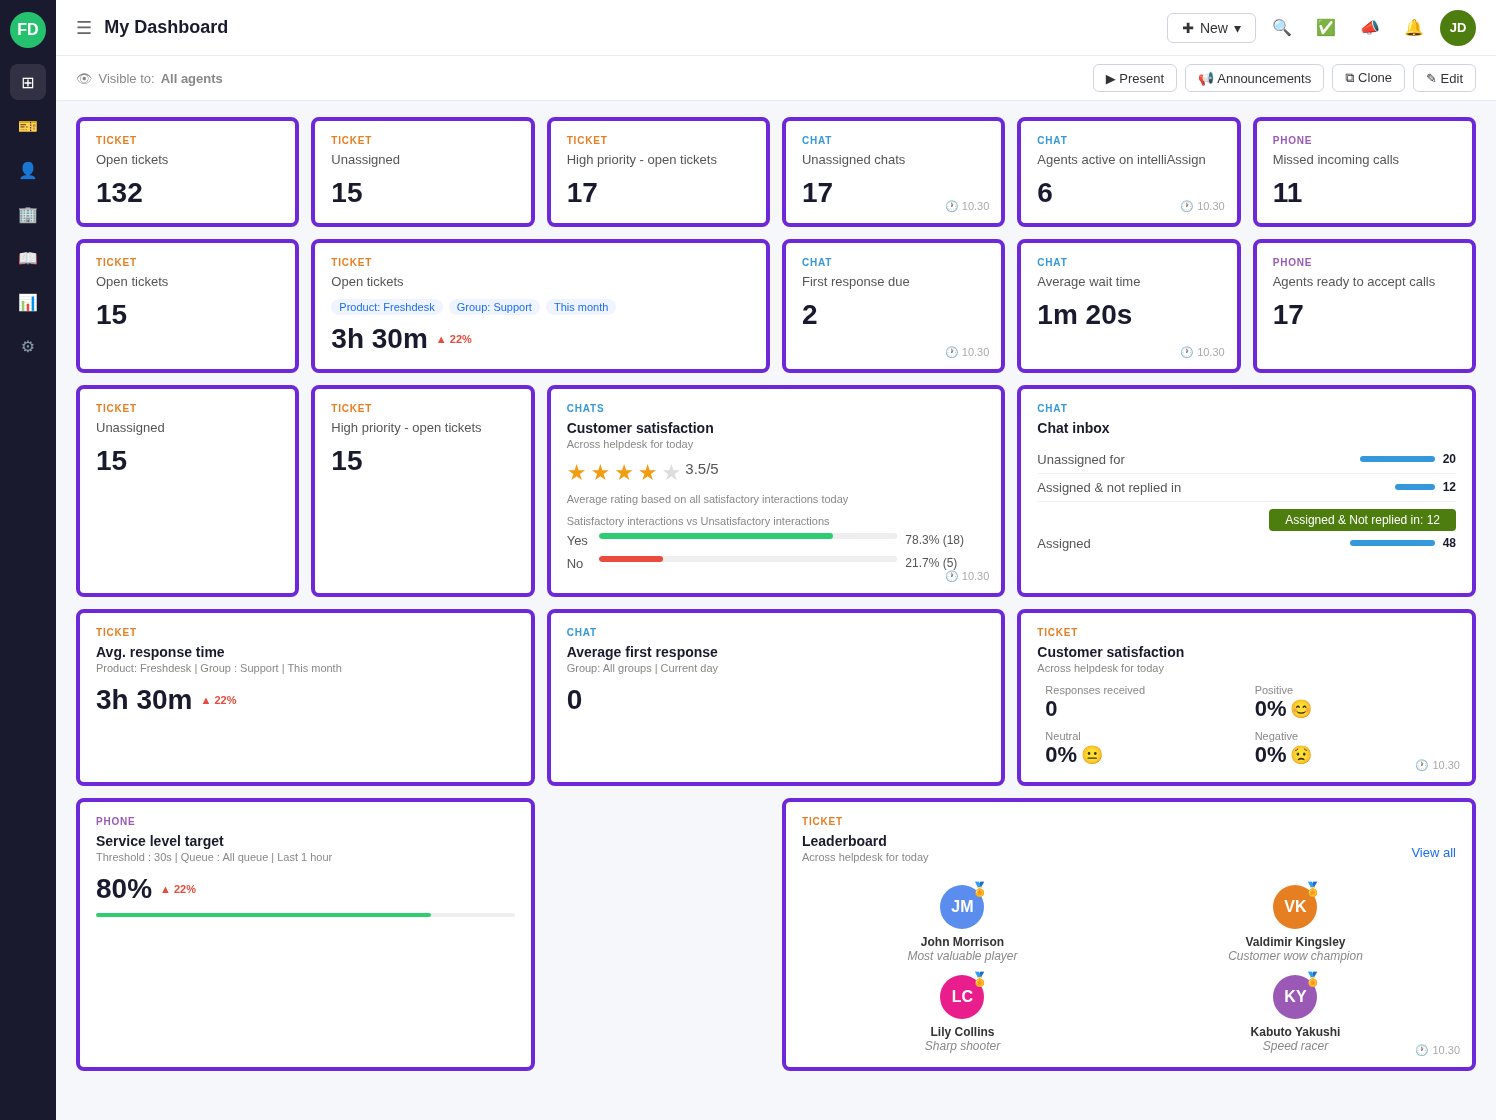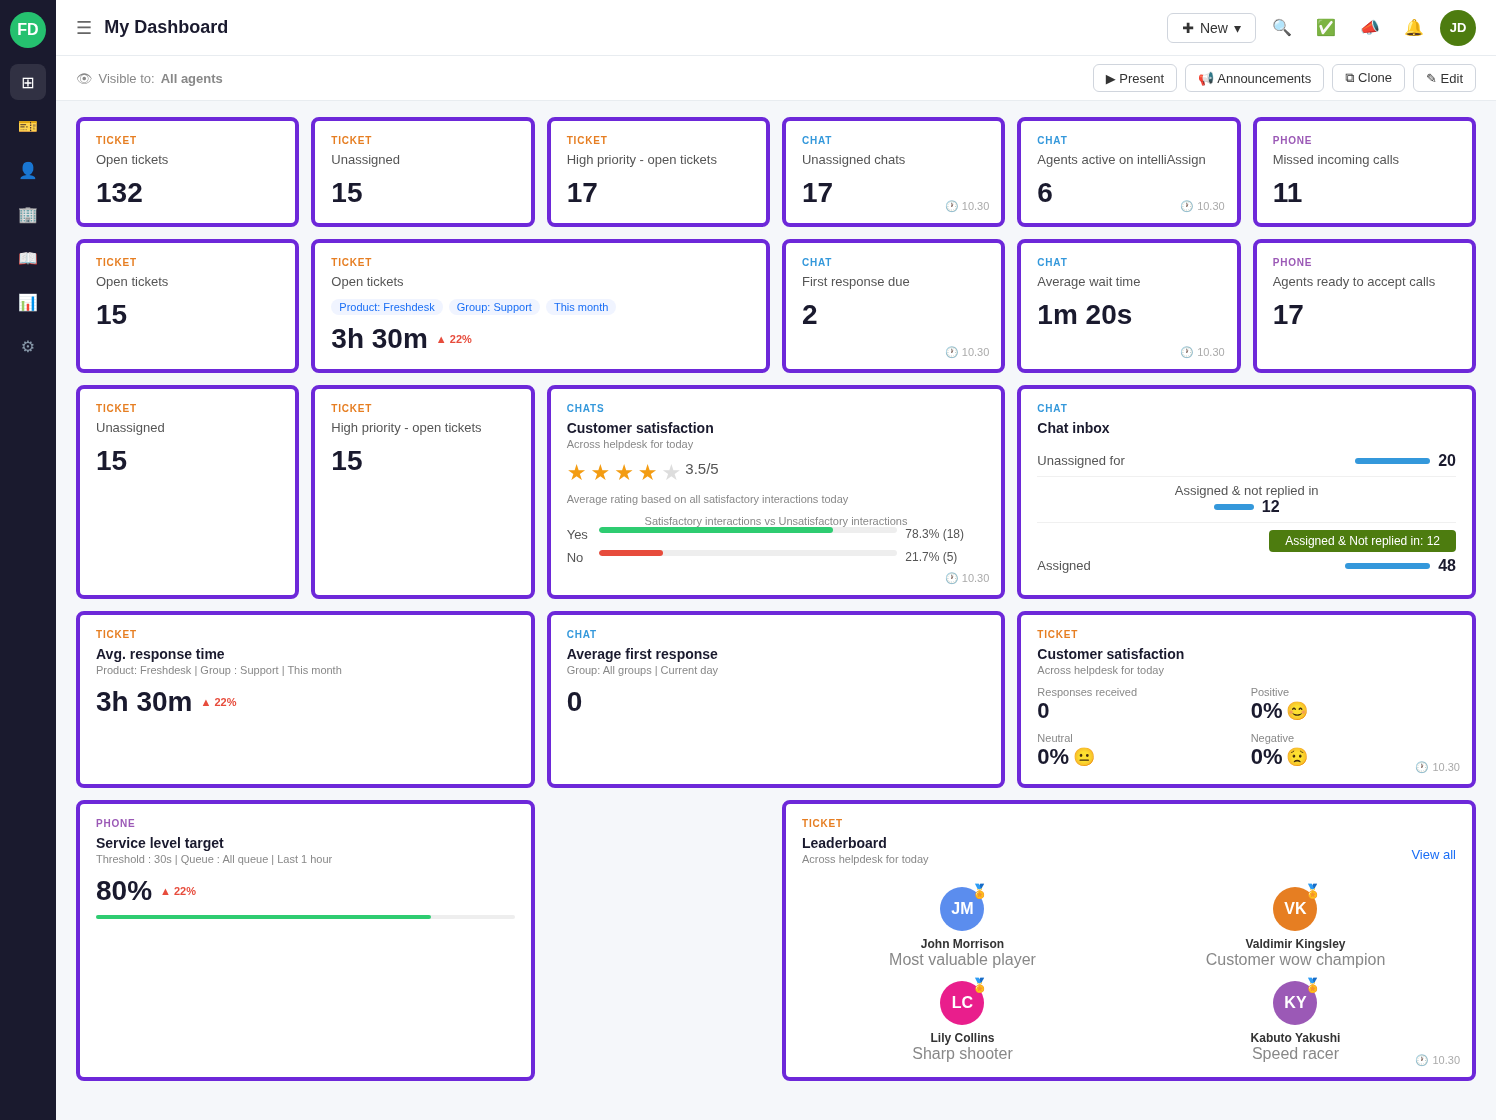--- a/index.html
+++ b/index.html
@@ -59,32 +59,32 @@
     .bar-track { flex: 1; height: 6px; background: #eee; border-radius: 3px; overflow: hidden; }
     .bar-fill-green { height: 100%; background: #2ecc71; border-radius: 3px; }
     .bar-fill-red { height: 100%; background: #e74c3c; border-radius: 3px; }
     .bar-pct { font-size: 12px; color: #555; width: 80px; }
 
     
     .inbox-row { display: flex; align-items: center; justify-content: space-between; padding: 6px 0; border-bottom: 1px solid #f0f0f0; }
     .inbox-label { font-size: 13px; color: #555; }
     .inbox-bar-wrap { display: flex; align-items: center; gap: 8px; }
     .inbox-bar { width: 80px; height: 6px; background: #3498db; border-radius: 3px; }
-    .inbox-val { font-size: 16px; font-weight: 700; color: #1a1a2e; }
+    .inbox-val { font-size: 12px; font-weight: 700; color: #1a1a2e; }
     .tooltip-box { background: #4d7c0f; color: white; font-size: 12px; padding: 4px 16px; border-radius: 4px; position: absolute; white-space: nowrap; }
 
     
     .leaderboard-header { display: flex; justify-content: space-between; align-items: center; margin-bottom: 12px; }
     .view-all { font-size: 13px; color: #1a6ef5; cursor: pointer; }
     .leaderboard-grid { display: grid; grid-template-columns: 1fr 1fr; gap: 12px; }
     .leader-item { display: flex; flex-direction: column; align-items: center; text-align: center; }
     .leader-avatar { width: 44px; height: 44px; border-radius: 50%; background: #ddd; margin-bottom: 6px; display: flex; align-items: center; justify-content: center; font-weight: 700; color: white; font-size: 16px; position: relative; }
     .leader-badge { position: absolute; top: -4px; right: -4px; font-size: 14px; }
     .leader-name { font-size: 12px; font-weight: 600; color: #333; }
-    .leader-role { font-size: 16px; color: #888; }
+    .leader-role { font-size: 12px; color: #888; font-style: italic; }
 
     
     .filter-tags { display: flex; gap: 6px; flex-wrap: wrap; margin-bottom: 8px; }
     .tag { background: #f0f4ff; color: #1a6ef5; font-size: 11px; padding: 2px 8px; border-radius: 12px; }
 
     
     .response-val { font-size: 28px; font-weight: 700; color: #1a1a2e; display: flex; align-items: center; gap: 8px; }
 
     
     .progress-track { height: 4px; background: #eee; border-radius: 2px; margin-top: 8px; }
@@ -252,21 +252,21 @@
         <div class="card-inner-sub">Across helpdesk for today</div>
         <div class="stars">
           <span class="star-full">★</span>
           <span class="star-full">★</span>
           <span class="star-full">★</span>
           <span class="star-half" style="color:#f39c12">★</span>
           <span class="star-empty">★</span>
           <span class="rating-text">3.5/5</span>
         </div>
         <div style="font-size:11px; color:#888; margin-bottom:10px;">Average rating based on all satisfactory interactions today</div>
-        <div style="font-size:11px; color:#888; text-align:center;">Satisfactory interactions vs Unsatisfactory interactions</div>
+        <div style="font-size:11px; color:#888; margin-bottom:6px;">Satisfactory interactions vs Unsatisfactory interactions</div>
         <div class="bar-row">
           <span class="bar-label">Yes</span>
           <div class="bar-track">
               <div class="bar-fill-green" style="width:78.3%"></div>
             </div>
           <span class="bar-pct">78.3% (18)</span>
         </div>
         <div class="bar-row">
           <span class="bar-label">No</span>
           <div class="bar-track">
@@ -283,21 +283,21 @@
         <div style="margin-top:10px;">
 
           <div class="inbox-row">
             <span class="inbox-label">Unassigned for</span>
             <div class="inbox-bar-wrap">
               <div class="inbox-bar" style="width:75px"></div>
               <span class="inbox-val">20</span>
             </div>
           </div>
 
-          <div class="inbox-row" style="position:relative;flex-direction:column;">
+          <div class="inbox-row" style="position:relative;">
             <span class="inbox-label">Assigned &amp; not replied in</span>
             <div class="inbox-bar-wrap">
               <div class="inbox-bar" style="width:40px"></div>
               <span class="inbox-val">12</span>
             </div>
             <div class="tooltip-box" style="bottom:-30px; right:0; z-index:10;">Assigned &amp; Not replied in: 12</div>
           </div>
 
           <div class="inbox-row" style="border-bottom:none; margin-top:28px;">
             <span class="inbox-label">Assigned</span>
@@ -326,21 +326,21 @@
         <div class="card-type chat">CHAT</div>
         <div class="card-inner-title">Average first response</div>
         <div class="card-inner-sub">Group: All groups | Current day</div>
         <div class="card-value">0</div>
       </div>
 
       <div class="card span2">
         <div class="card-type ticket">TICKET</div>
         <div class="card-inner-title">Customer satisfaction</div>
         <div class="card-inner-sub">Across helpdesk for today</div>
-        <div style="display:grid; grid-template-columns:1fr 1fr; gap:8px; margin-top:8px;">
+        <div style="display:grid; grid-template-columns:1fr 1fr; gap:8px; margin-top:8px;margin-left:8px;">
           <div>
             <div style="font-size:11px; color:#888;">Responses received</div>
             <div style="font-size:22px; font-weight:700; color:#1a1a2e;">0</div>
           </div>
           <div>
             <div style="font-size:11px; color:#888;">Positive</div>
             <div style="font-size:22px; font-weight:700; color:#1a1a2e; display:flex; align-items:center; gap:4px;">0% <span style="font-size:18px;">😊</span></div>
           </div>
           <div>
             <div style="font-size:11px; color:#888;">Neutral</div>

